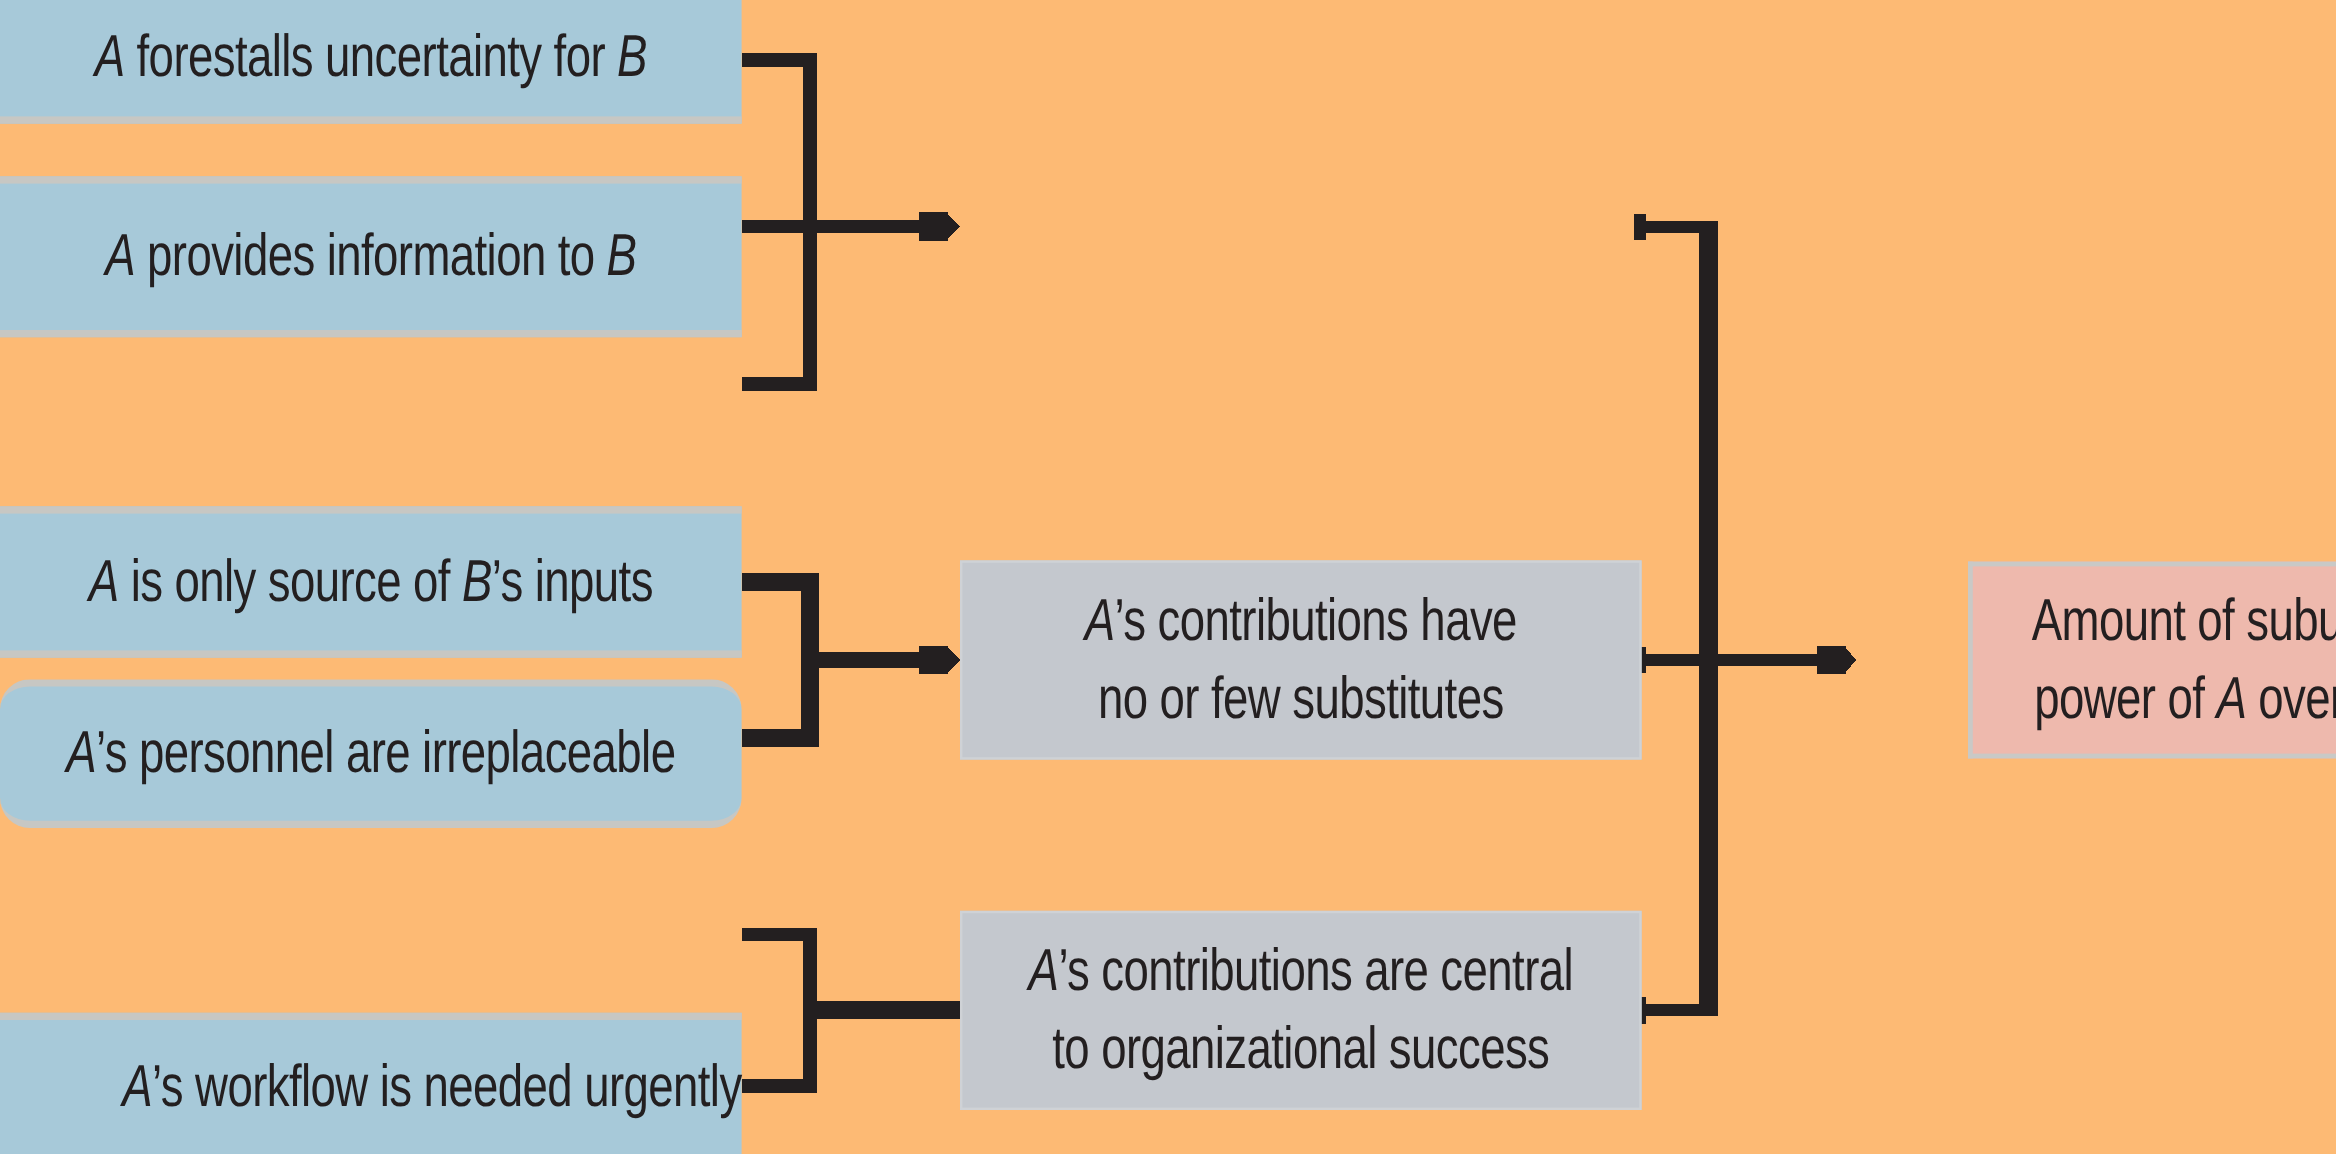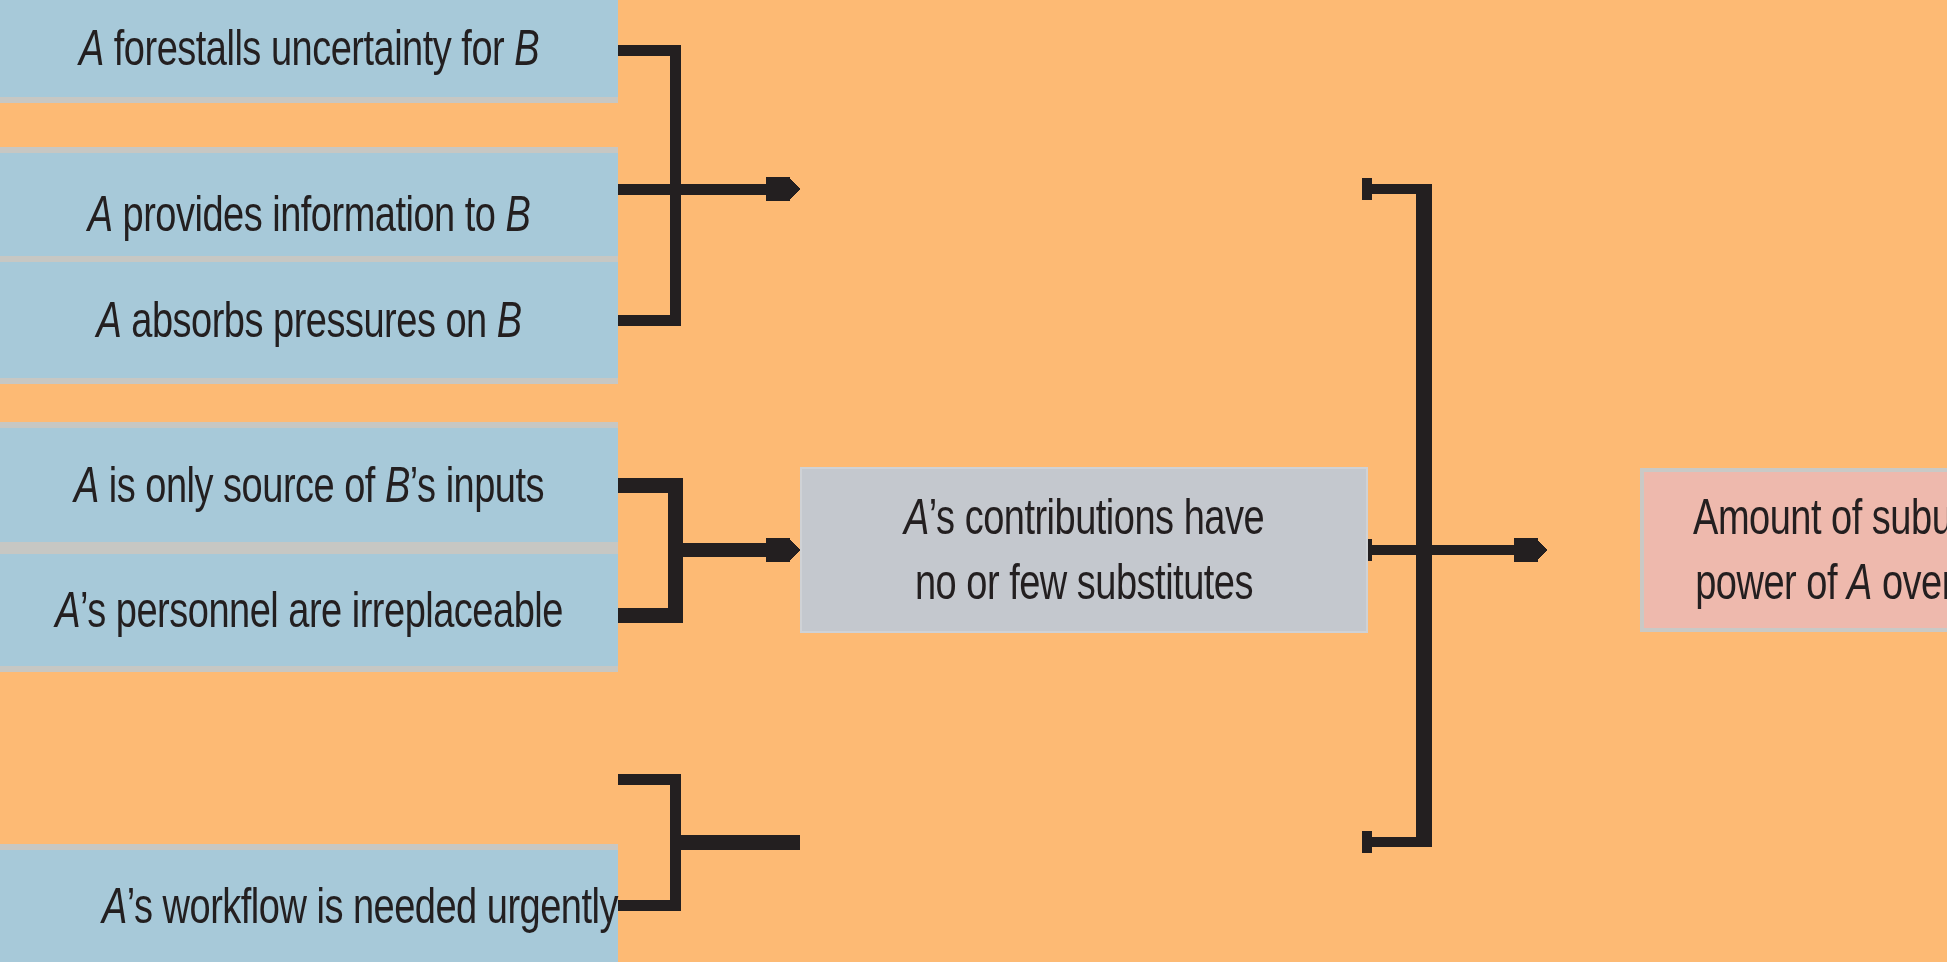--- a/index.html
+++ b/index.html
@@ -83,36 +83,37 @@
     <rect x="1514" y="538" width="24" height="24" fill="#231f20" stroke="none"></rect>
     <polygon points="1538,540 1547,550 1538,560" fill="#231f20" stroke="none"></polygon>
   </svg>
 
   <div class="box condition flush-top" style="top:0;height:103px;">
     <span class="label"><i>A</i> forestalls uncertainty for <i>B</i></span>
   </div>
   <div class="box condition" style="top:122px;height:134px;margin-top:25px;">
     <span class="label"><i>A</i> provides information to <i>B</i></span>
   </div>
-  <div class="box condition" style="top:256px;height:128px;">
-    <span class="label"><i>A</i> absorbs pressures on <i>B</i></span>
-  </div>
   <div class="box condition" style="top:422px;height:126px;">
     <span class="label"><i>A</i> is only source of <i>B</i>’s inputs</span>
   </div>
-  <div class="box condition" style="top:548px;height:124px;">
+  <div class="box condition" style="top:566px;height:124px;border-radius:25px;">
     <span class="label"><i>A</i>’s personnel are irreplaceable</span>
   </div>
   <div class="box condition flush-bottom" style="top:844px;height:118px;">
     <span class="label"><i>A</i>’s workflow is needed urgently</span>
   </div>
 
   <div class="box intermediate" style="top:467px;height:166px;">
     <span class="label"><i>A</i>’s contributions have
 no or few substitutes</span>
   </div>
+  <div class="box intermediate" style="top:759px;height:166px;">
+    <span class="label"><i>A</i>’s contributions are central
+to organizational success</span>
+  </div>
 
   <div class="box outcome" style="top:468px;height:164px;">
     <span class="label">Amount of subunit
 power of <i>A</i> over <i>B</i></span>
   </div>
 
 </div>
 
 </body></html>

